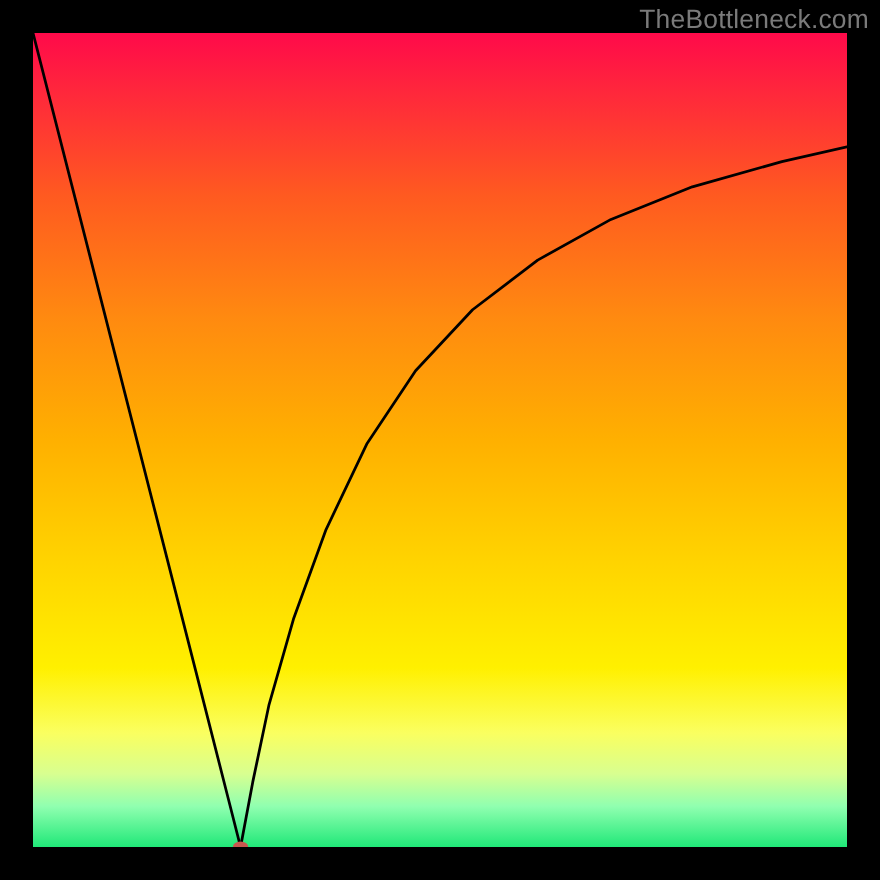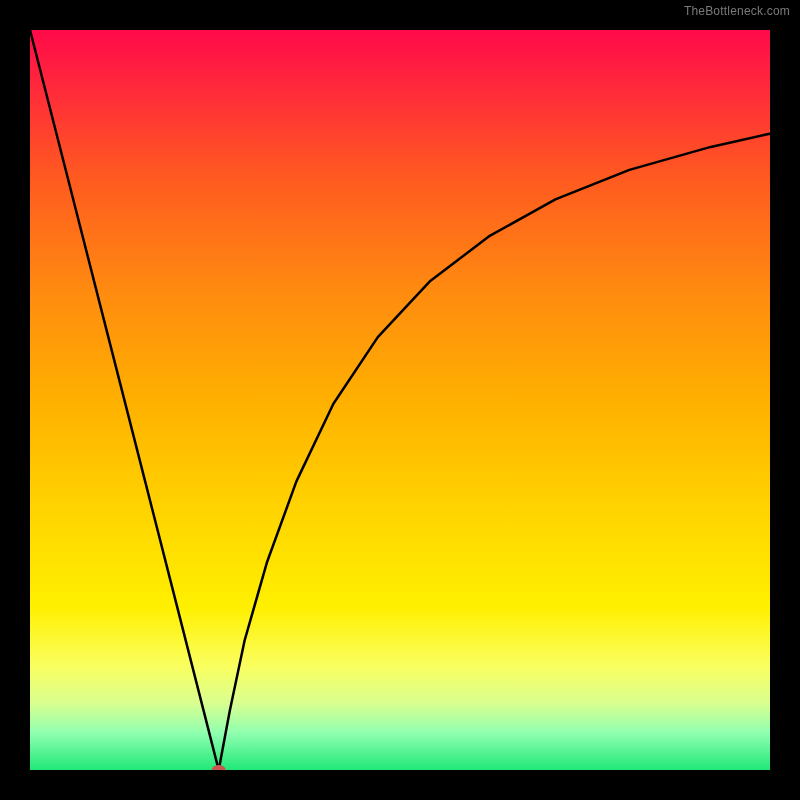--- a/index.html
+++ b/index.html
@@ -22,21 +22,21 @@
     left: 30px;
     top: 30px;
     width: 740px;
     height: 740px;
   }
   .attribution {
     position: absolute;
     top: 4px;
     right: 10px;
     color: #7a7a7a;
-    font-size: 12px;
+    font-size: 24px;
     font-weight: 500;
     letter-spacing: 0.2px;
   }
 </style>
 </head>
 <body>
 
 <div class="frame">
   <div class="attribution">TheBottleneck.com</div>
   <svg class="plot" viewBox="0 0 100 100" preserveAspectRatio="none">

